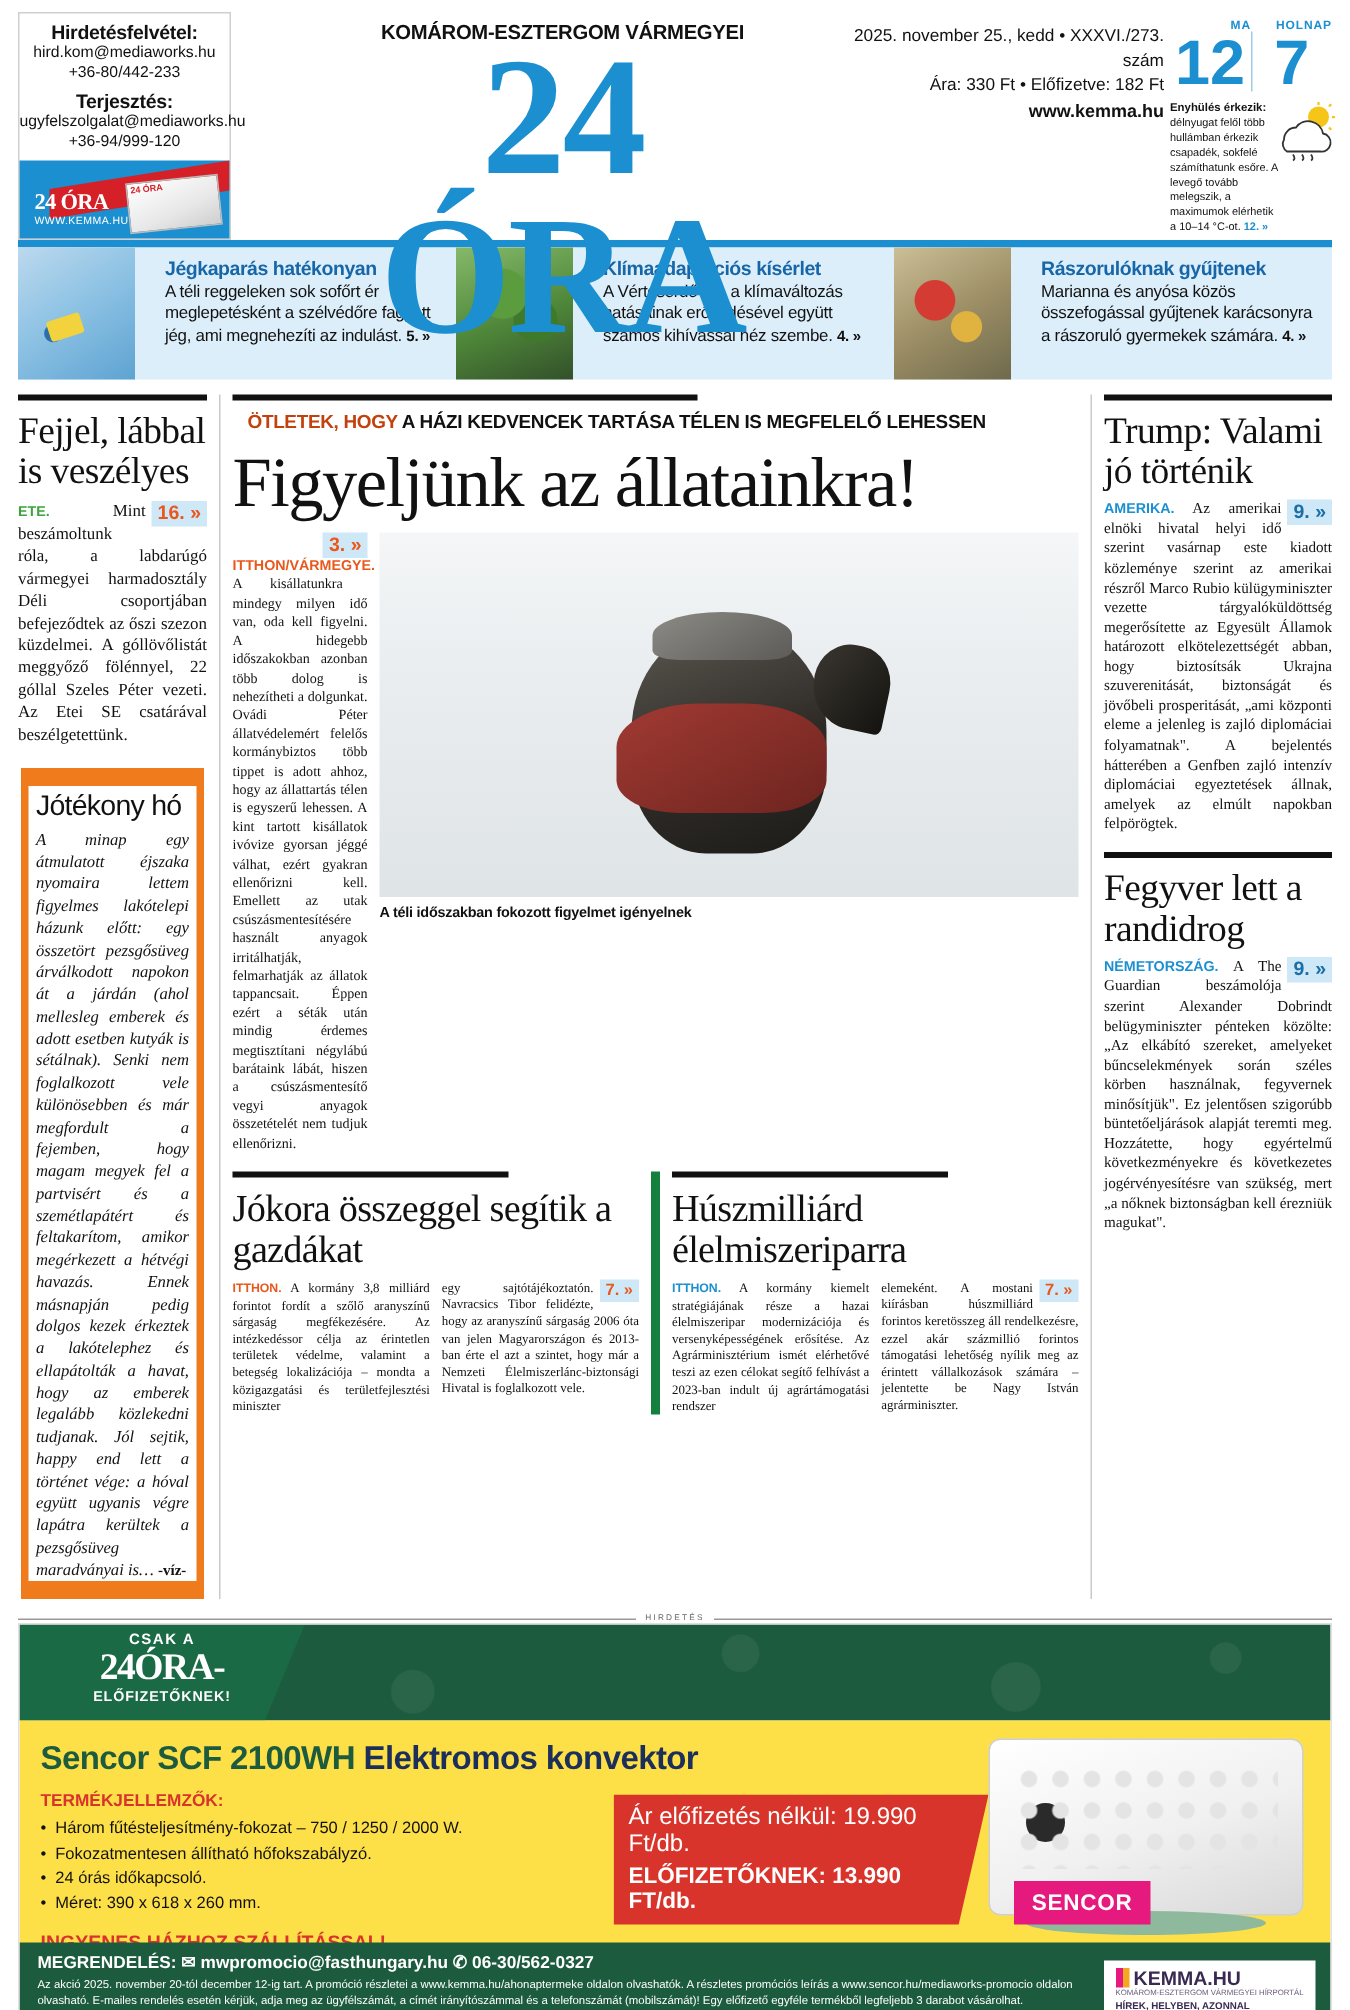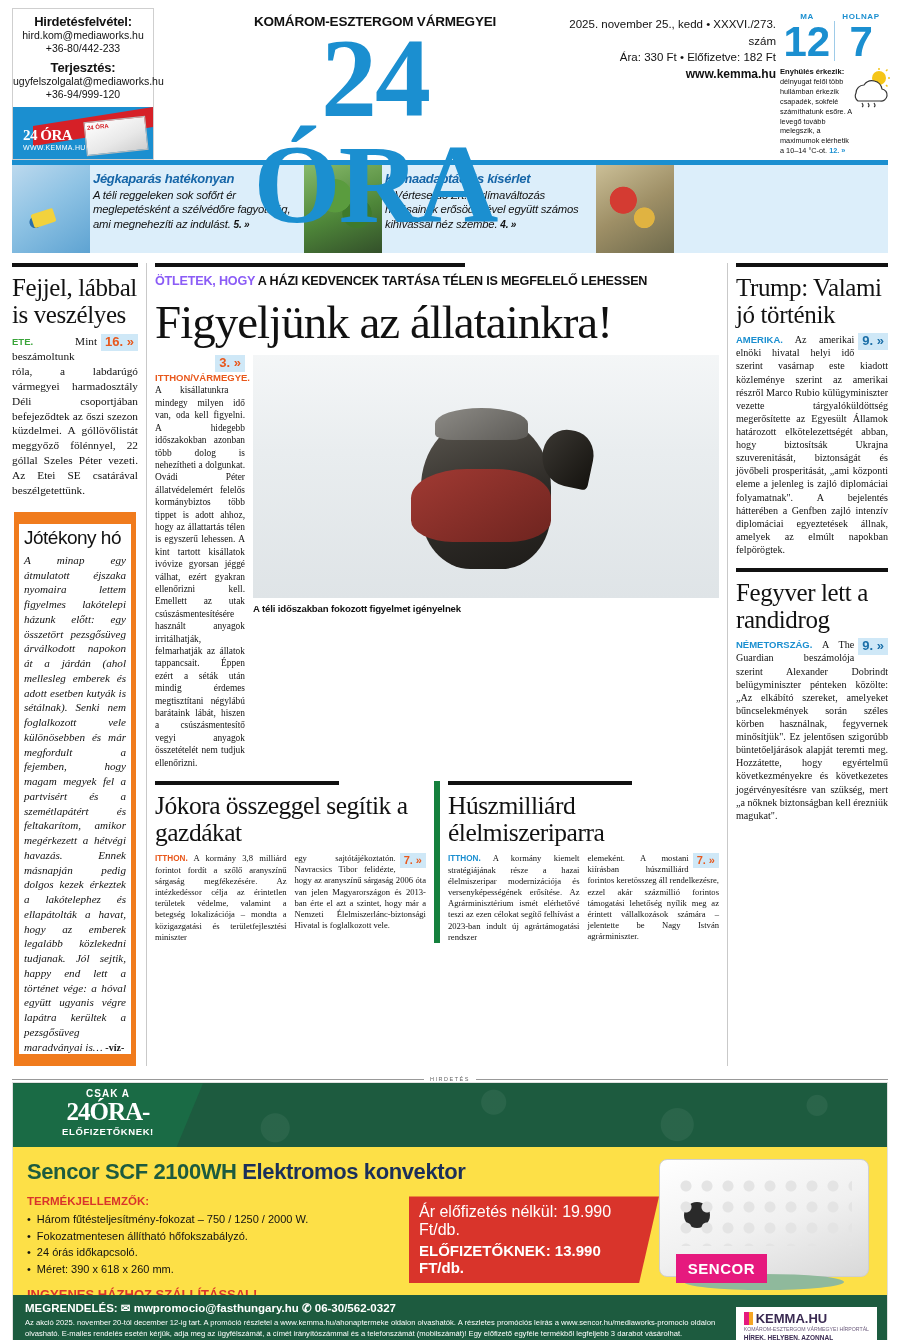--- a/index.html
+++ b/index.html
@@ -43,40 +43,40 @@
     font-family: "Liberation Serif", serif; font-weight: bold;
     font-size: 112px; color: #1b8fd0; line-height: .95; letter-spacing: -2px;
     margin-top: -4px;
   }
   .mh-right { width: 330px; position: relative; }
   .issue { text-align: right; font-size: 11.5px; line-height: 1.45; padding-right: 112px; padding-top: 8px; }
   .issue .www { font-weight: bold; font-size: 12px; }
 
   .wx { position: absolute; right: 0; top: 4px; width: 108px; }
   .wx-heads { display:flex; font-size: 8px; font-weight: bold; color:#1b8fd0; letter-spacing:.6px; }
-  .wx-heads div { flex:1; text-align:center; }
+  .wx-heads div { flex:1; text-align:right; }
   .wx-temps { display:flex; align-items:flex-start; }
   .wx-temps .t {
     flex:1; text-align:center; font-size:42px; font-weight:bold; color:#1b8fd0;
     font-family:"Liberation Sans", sans-serif; line-height:1;
   }
   .wx-temps .sep { width:1px; background:#9ecbe8; height:40px; }
   .wx-body { display:flex; margin-top:4px; }
   .wx-text { font-size: 7.3px; line-height: 1.35; width: 72px; }
   .wx-text b { font-size: 7.6px; }
   .wx-text .pg { color:#1b8fd0; font-weight:bold; }
   .wx-icon { width:40px; position:relative; margin-left:-6px; }
 
   
   .teaser-wrap { padding: 0 12px; }
   .teaser-top { height: 5px; background: #1b8fd0; }
   .teasers { display: flex; background: #dceefa; height: 88px; }
   .tz { display:flex; flex:1; }
   .tz-img { width: 78px; flex: none; }
-  .tz-txt { padding: 7px 8px 0 3px; font-style: italic; }
+  .tz-txt { padding: 7px 8px 0 20px; }
   .tz-txt h3 { font-size: 13px; color:#1666a8; letter-spacing:-.3px; line-height:1.1; }
   .tz-txt p { font-size: 11.3px; line-height: 1.25; margin-top: 2px; letter-spacing:-.2px; }
   .tz-txt .pg { font-weight: bold; font-size: 10px; }
 
   
   .thumb-ice { background:
      radial-gradient(circle at 30% 65%, #2b6ea8 0 7%, transparent 8%),
      linear-gradient(145deg,#bcd9ee 0%,#8fc3e4 45%,#5ea3d2 100%); position:relative;}
   .thumb-ice:after{content:"";position:absolute;left:26%;top:52%;width:30%;height:16%;background:#f2d23d;transform:rotate(-18deg);border-radius:2px;}
   .thumb-plant { background:
@@ -119,21 +119,21 @@
   .opinion { margin-top: 14px; position: relative; padding: 0 2px; }
   .op-bar-top { height: 12px; background: #f07b1d; }
   .op-inner { border-left: 5px solid #f07b1d; border-right: 5px solid #f07b1d; padding: 0 5px; background:#fff; }
   .op-title { font-size: 19px; font-weight: normal; font-family:"Liberation Sans",sans-serif; padding: 3px 0 4px 0; letter-spacing:-.5px;}
   .op-text { font-family:"Liberation Serif",serif; font-style: italic; font-size: 11.1px; line-height: 1.33; text-align: justify;}
   .op-sign { text-align:right; font-weight:bold; font-style:normal; font-size:10px; }
   .op-bar-bot { height: 12px; background: #f07b1d; }
 
   
   .eyebrow { font-size: 12.6px; font-weight: bold; letter-spacing:-.2px; padding-bottom:5px; }
-  .eyebrow .or { color:#8b5cf6; }
+  .eyebrow .or { color:#c2410c;margin-left:10px; }
   h1.main-head {
     font-family:"Liberation Serif", serif; font-weight: normal;
     font-size: 47px; line-height: 1.0; letter-spacing:-1px; padding: 6px 0 9px 0;
   }
   .main-flex { display:flex; }
   .main-col { width: 98px; padding-right: 8px; }
   .main-photo-wrap { flex:1; }
   .photo {
     width: 100%; height: 243px;
     background:
@@ -337,20 +337,25 @@
         <div class="tz-img thumb-plant"></div>
         <div class="tz-txt">
           <h3>Klímaadaptációs kísérlet</h3>
           <p><span>A Vérteserdő Zrt. a klímaváltozás hatásainak erősödésével együtt számos kihívással néz szembe.</span>
              <span class="pg">4. »</span></p>
         </div>
       </div>
 
       <div class="tz">
         <div class="tz-img thumb-xmas"></div>
+        <div class="tz-txt">
+          <h3>Rászorulóknak gyűjtenek</h3>
+          <p><span>Marianna és anyósa közös összefogással gyűjtenek karácsonyra a rászoruló gyermekek számára.</span>
+             <span class="pg">4. »</span></p>
+        </div>
       </div>
 
     </div>
   </div>
 
   <div class="content">
 
     <div class="col-left">
       <div class="rule-blk"></div>
       <h2 class="head-serif">Fejjel, lábbal is veszélyes</h2>

